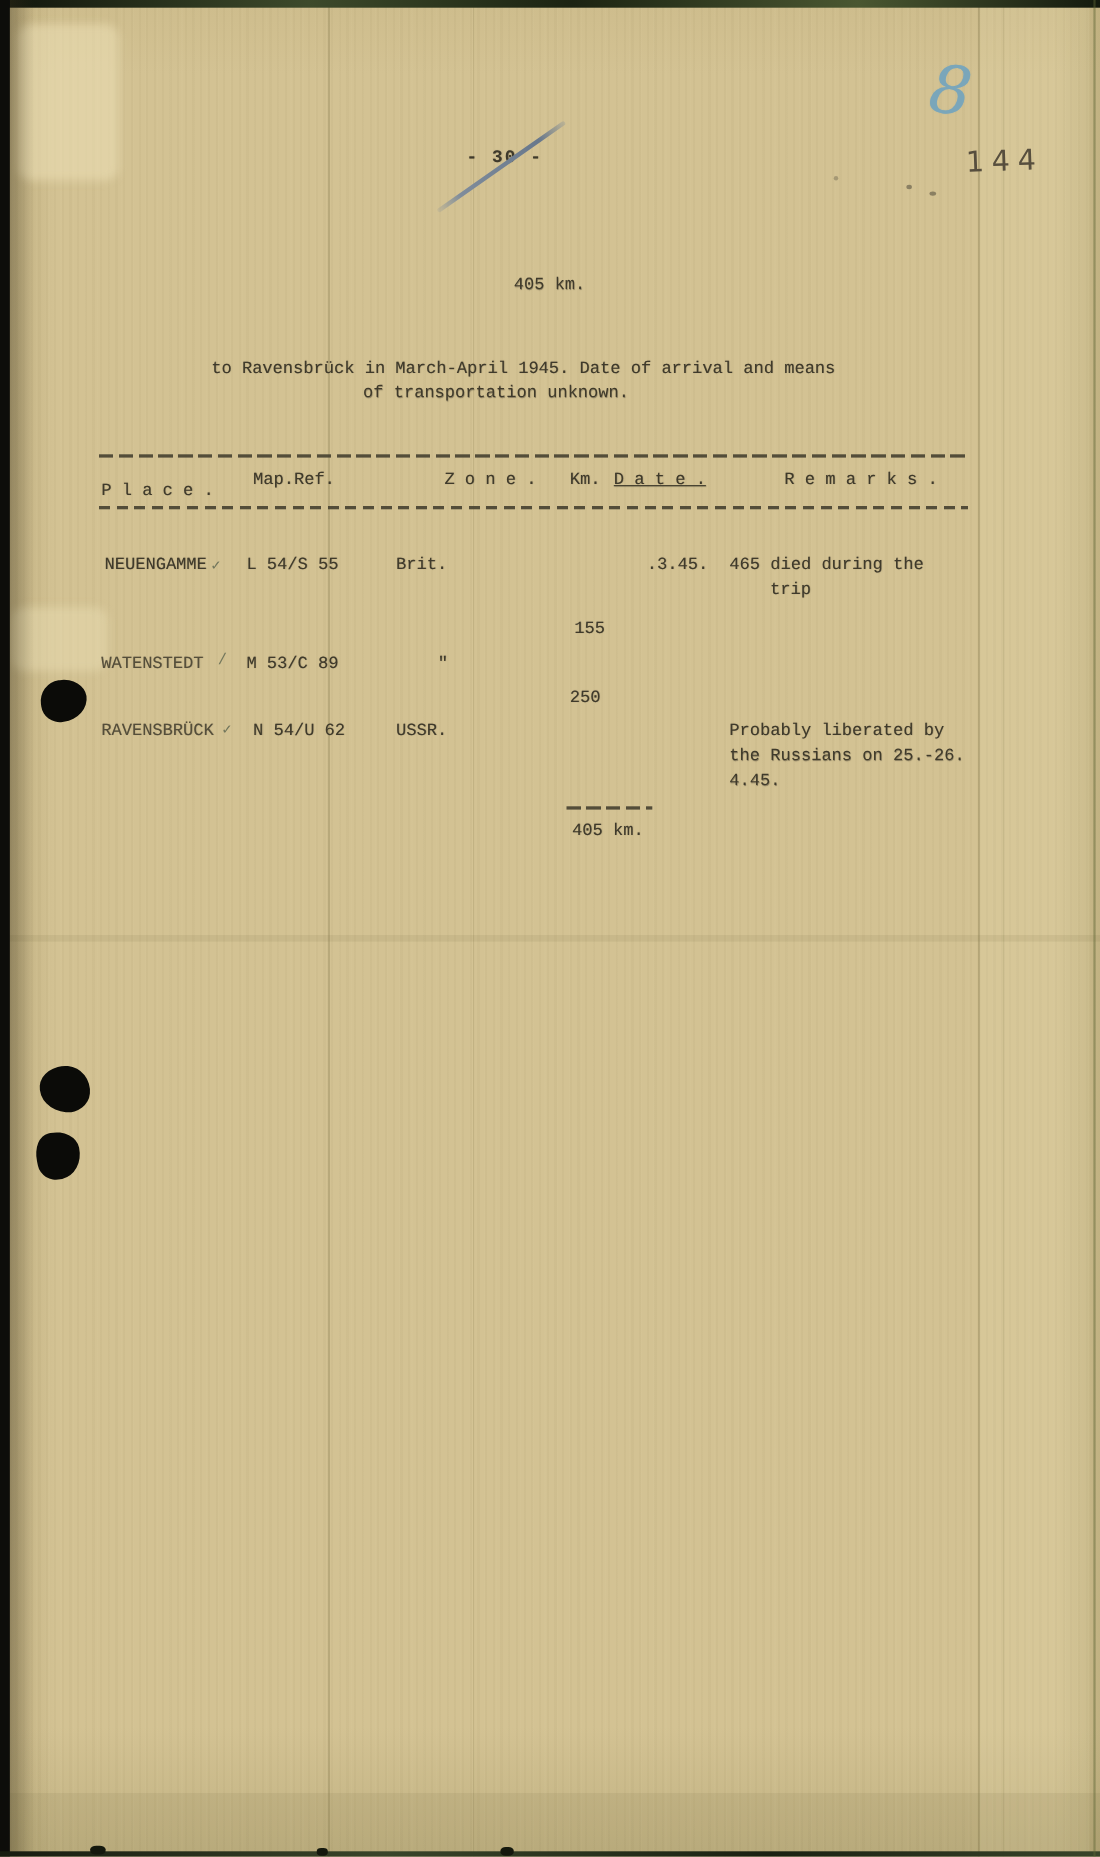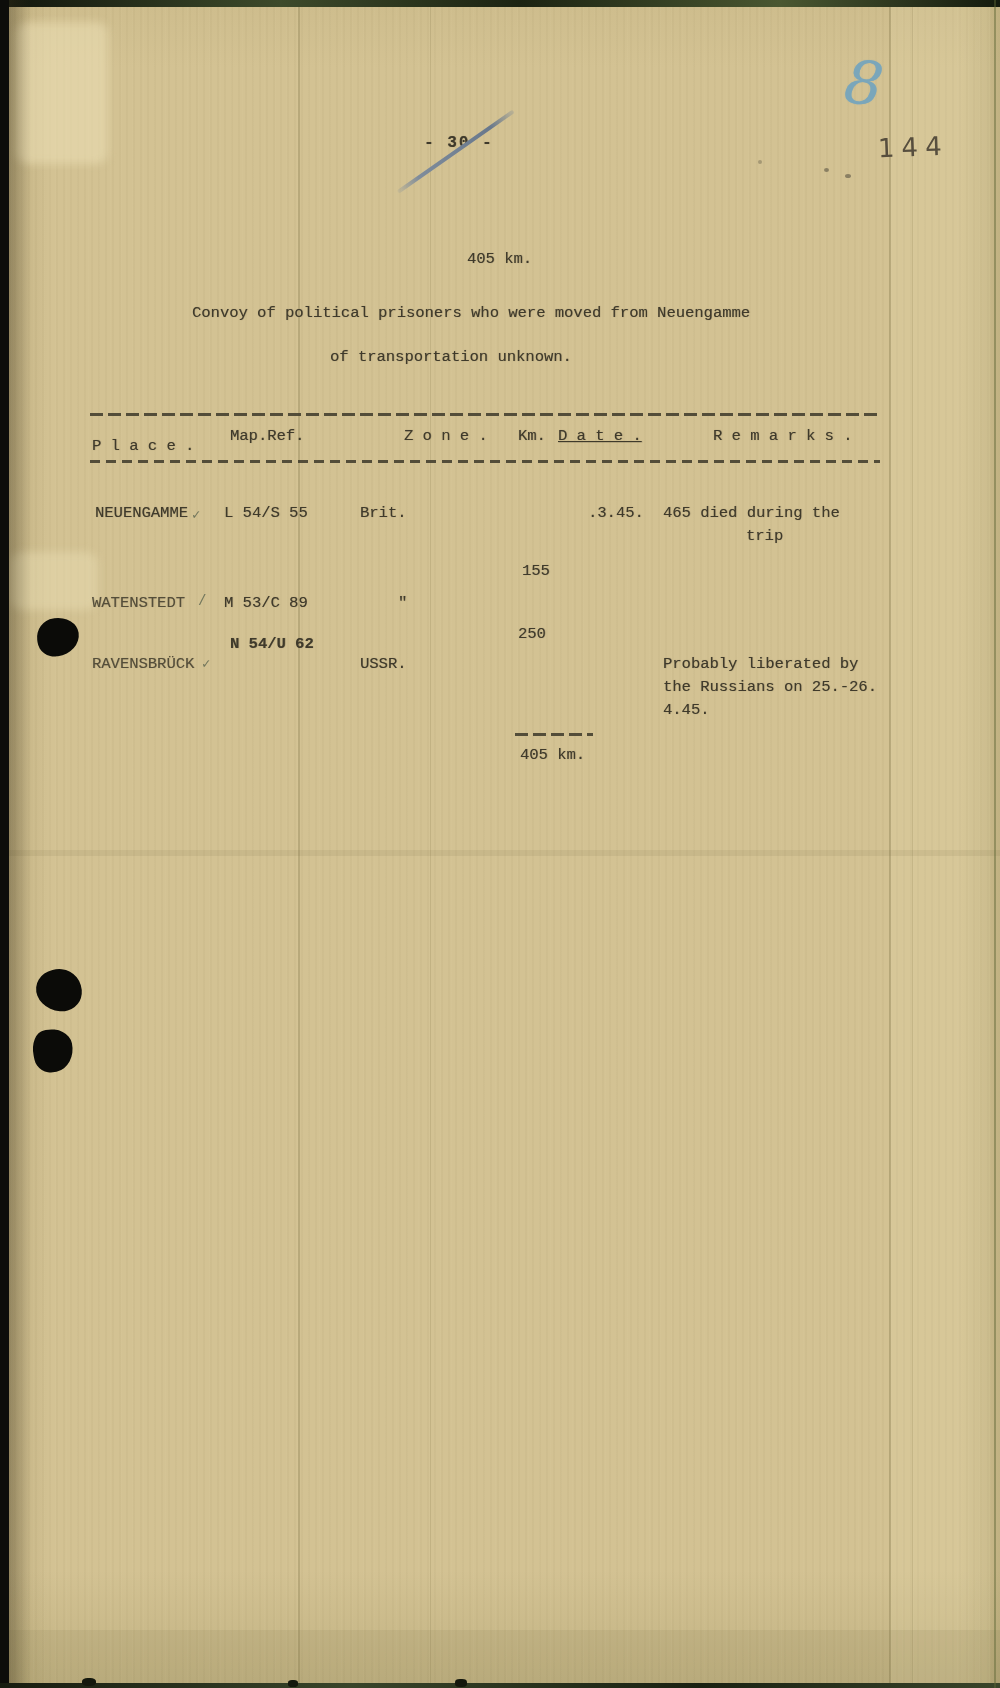--- a/index.html
+++ b/index.html
@@ -100,53 +100,53 @@
   <span class="hand8">8</span>
   <span class="stamp144">144</span>
   <span class="tw pageno" style="left:424px;top:134px;">- 30 -</span>
   <div class="slash"></div>
   <div class="dot d1"></div>
   <div class="dot d2"></div>
   <div class="dot d3"></div>
 
   <span class="tw" style="left:467px;top:250px;">405 km.</span>
 
-  <span class="tw" style="left:192px;top:304px;">Convoy of political prisoners who were moved from Neuengamme</span>
+  <span class="tw" style="left:192px;top:326px;">to Ravensbrück in March-April 1945. Date of arrival and means</span>
   <span class="tw" style="left:330px;top:348px;">of transportation unknown.</span>
 
   <div class="rule" style="left:90px;top:413px;width:790px;"></div>
   <div class="rule r2" style="left:90px;top:460px;width:790px;"></div>
 
   <span class="tw" style="left:92px;top:437px;text-align:right;">P l a c e .</span>
   <span class="tw" style="left:230px;top:427px;">Map.Ref.</span>
   <span class="tw" style="left:368px;top:427px;margin-left:36px;">Z o n e .</span>
   <span class="tw" style="left:518px;top:427px;">Km.</span>
   <span class="tw" style="left:558px;top:427px;text-decoration:underline;">D a t e .</span>
   <span class="tw" style="left:713px;top:427px;">R e m a r k s .</span>
 
   <span class="tw" style="left:95px;top:504px;">NEUENGAMME</span>
   <span class="tw check" style="left:192px;top:506px;">✓</span>
   <span class="tw" style="left:224px;top:504px;">L 54/S 55</span>
   <span class="tw" style="left:360px;top:504px;">Brit.</span>
   <span class="tw" style="left:588px;top:504px;">.3.45.</span>
   <span class="tw" style="left:663px;top:504px;">465 died during the</span>
-  <span class="tw" style="left:700px;top:527px;margin-left:46px;">trip</span>
+  <span class="tw" style="left:700px;top:527px;">trip</span>
 
   <span class="tw" style="left:522px;top:562px;">155</span>
 
   <span class="tw faded" style="left:92px;top:594px;">WATENSTEDT</span>
   <span class="tw check" style="left:198px;top:592px;">/</span>
   <span class="tw" style="left:224px;top:594px;">M 53/C 89</span>
   <span class="tw" style="left:398px;top:594px;">"</span>
 
   <span class="tw" style="left:518px;top:625px;">250</span>
 
   <span class="tw faded" style="left:92px;top:655px;text-align:right;">RAVENSBRÜCK</span>
   <span class="tw check" style="left:202px;top:655px;">✓</span>
-  <span class="tw" style="left:230px;top:635px;font-weight:bold;">N 54/U 62</span>
+  <span class="tw" style="left:230px;top:655px;">N 54/U 62</span>
   <span class="tw" style="left:360px;top:655px;">USSR.</span>
   <span class="tw" style="left:663px;top:655px;">Probably liberated by</span>
   <span class="tw" style="left:663px;top:678px;">the Russians on 25.-26.</span>
   <span class="tw" style="left:663px;top:701px;">4.45.</span>
 
   <div class="rule" style="left:515px;top:733px;width:78px;"></div>
   <span class="tw" style="left:520px;top:746px;">405 km.</span>
 
   <div class="hole h1"></div>
   <div class="hole h2"></div>

